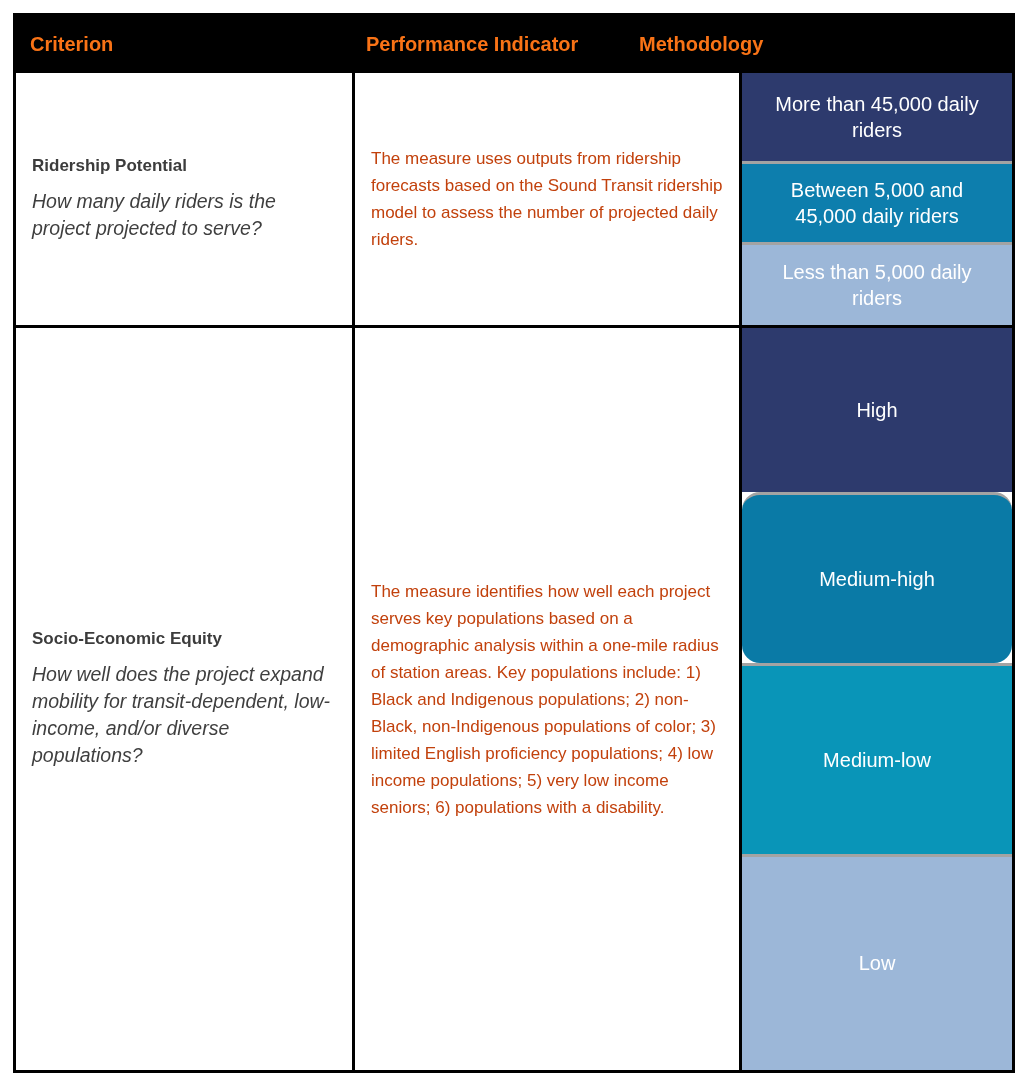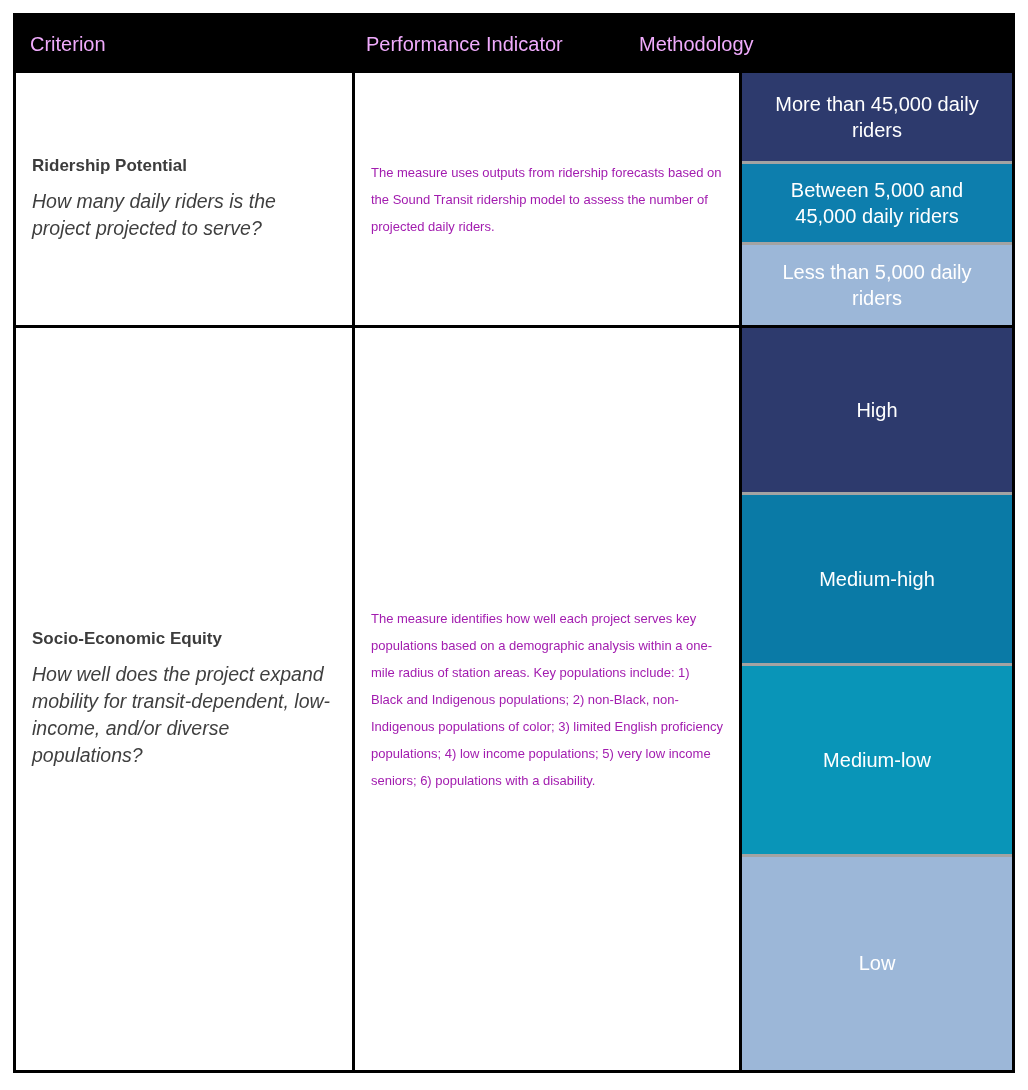--- a/index.html
+++ b/index.html
@@ -18,22 +18,22 @@
   }
   .header-row {
     display: flex;
     height: 57px;
     background: #000;
   }
   .header-cell {
     display: flex;
     align-items: center;
     padding: 0 14px;
-    color: #f0abfc;
-    font-weight: normal;
+    color: #f97316;
+    font-weight: bold;
     font-size: 20px;
   }
   .col1 { width: 336px; flex: none; }
   .col2 { width: 387px; flex: none; }
   .col3 { flex: 1; }
   .row { display: flex; }
   .row + .row { border-top: 3px solid #000; }
   .row-1 { height: 252px; }
   .row-2 { height: 745px; }
   .body-cell {
@@ -49,23 +49,23 @@
     color: #3c3c3c;
     margin-bottom: 12px;
   }
   .crit-question {
     font-style: italic;
     font-size: 19.5px;
     line-height: 27px;
     color: #3f3f3f;
   }
   .meth-text {
-    font-size: 13px;
+    font-size: 17px;
     line-height: 27px;
-    color: #a21caf;
+    color: #c2410c;
   }
   .indicator-stack {
     display: flex;
     flex-direction: column;
     padding: 0;
     border-left: 3px solid #000;
   }
   .indicator-cell {
     display: flex;
     align-items: center;
@@ -116,19 +116,19 @@
   <div class="row row-2">
     <div class="body-cell col1">
       <div class="crit-title">Socio-Economic Equity</div>
       <div class="crit-question">How well does the project expand mobility for transit-dependent, low-income, and/or diverse populations?</div>
     </div>
     <div class="body-cell col2">
       <div class="meth-text">The measure identifies how well each project serves key populations based on a demographic analysis within a one-mile radius of station areas. Key populations include: 1) Black and Indigenous populations; 2) non-Black, non-Indigenous populations of color; 3) limited English proficiency populations; 4) low income populations; 5) very low income seniors; 6) populations with a disability.</div>
     </div>
     <div class="indicator-stack col3">
       <div class="indicator-cell r2-i0" style="background-color: rgb(45, 58, 109);">High</div>
-      <div class="indicator-cell r2-i1" style="background-color: rgb(10, 122, 166);">Medium-high</div>
+      <div class="indicator-cell r2-i1" style="background-color: rgb(10, 122, 166); border-radius: 18px;">Medium-high</div>
       <div class="indicator-cell r2-i2" style="background-color: rgb(9, 149, 184);">Medium-low</div>
       <div class="indicator-cell r2-i3" style="background-color: rgb(156, 183, 216);">Low</div>
     </div>
   </div>
 
 </div>
 
 </body></html>

